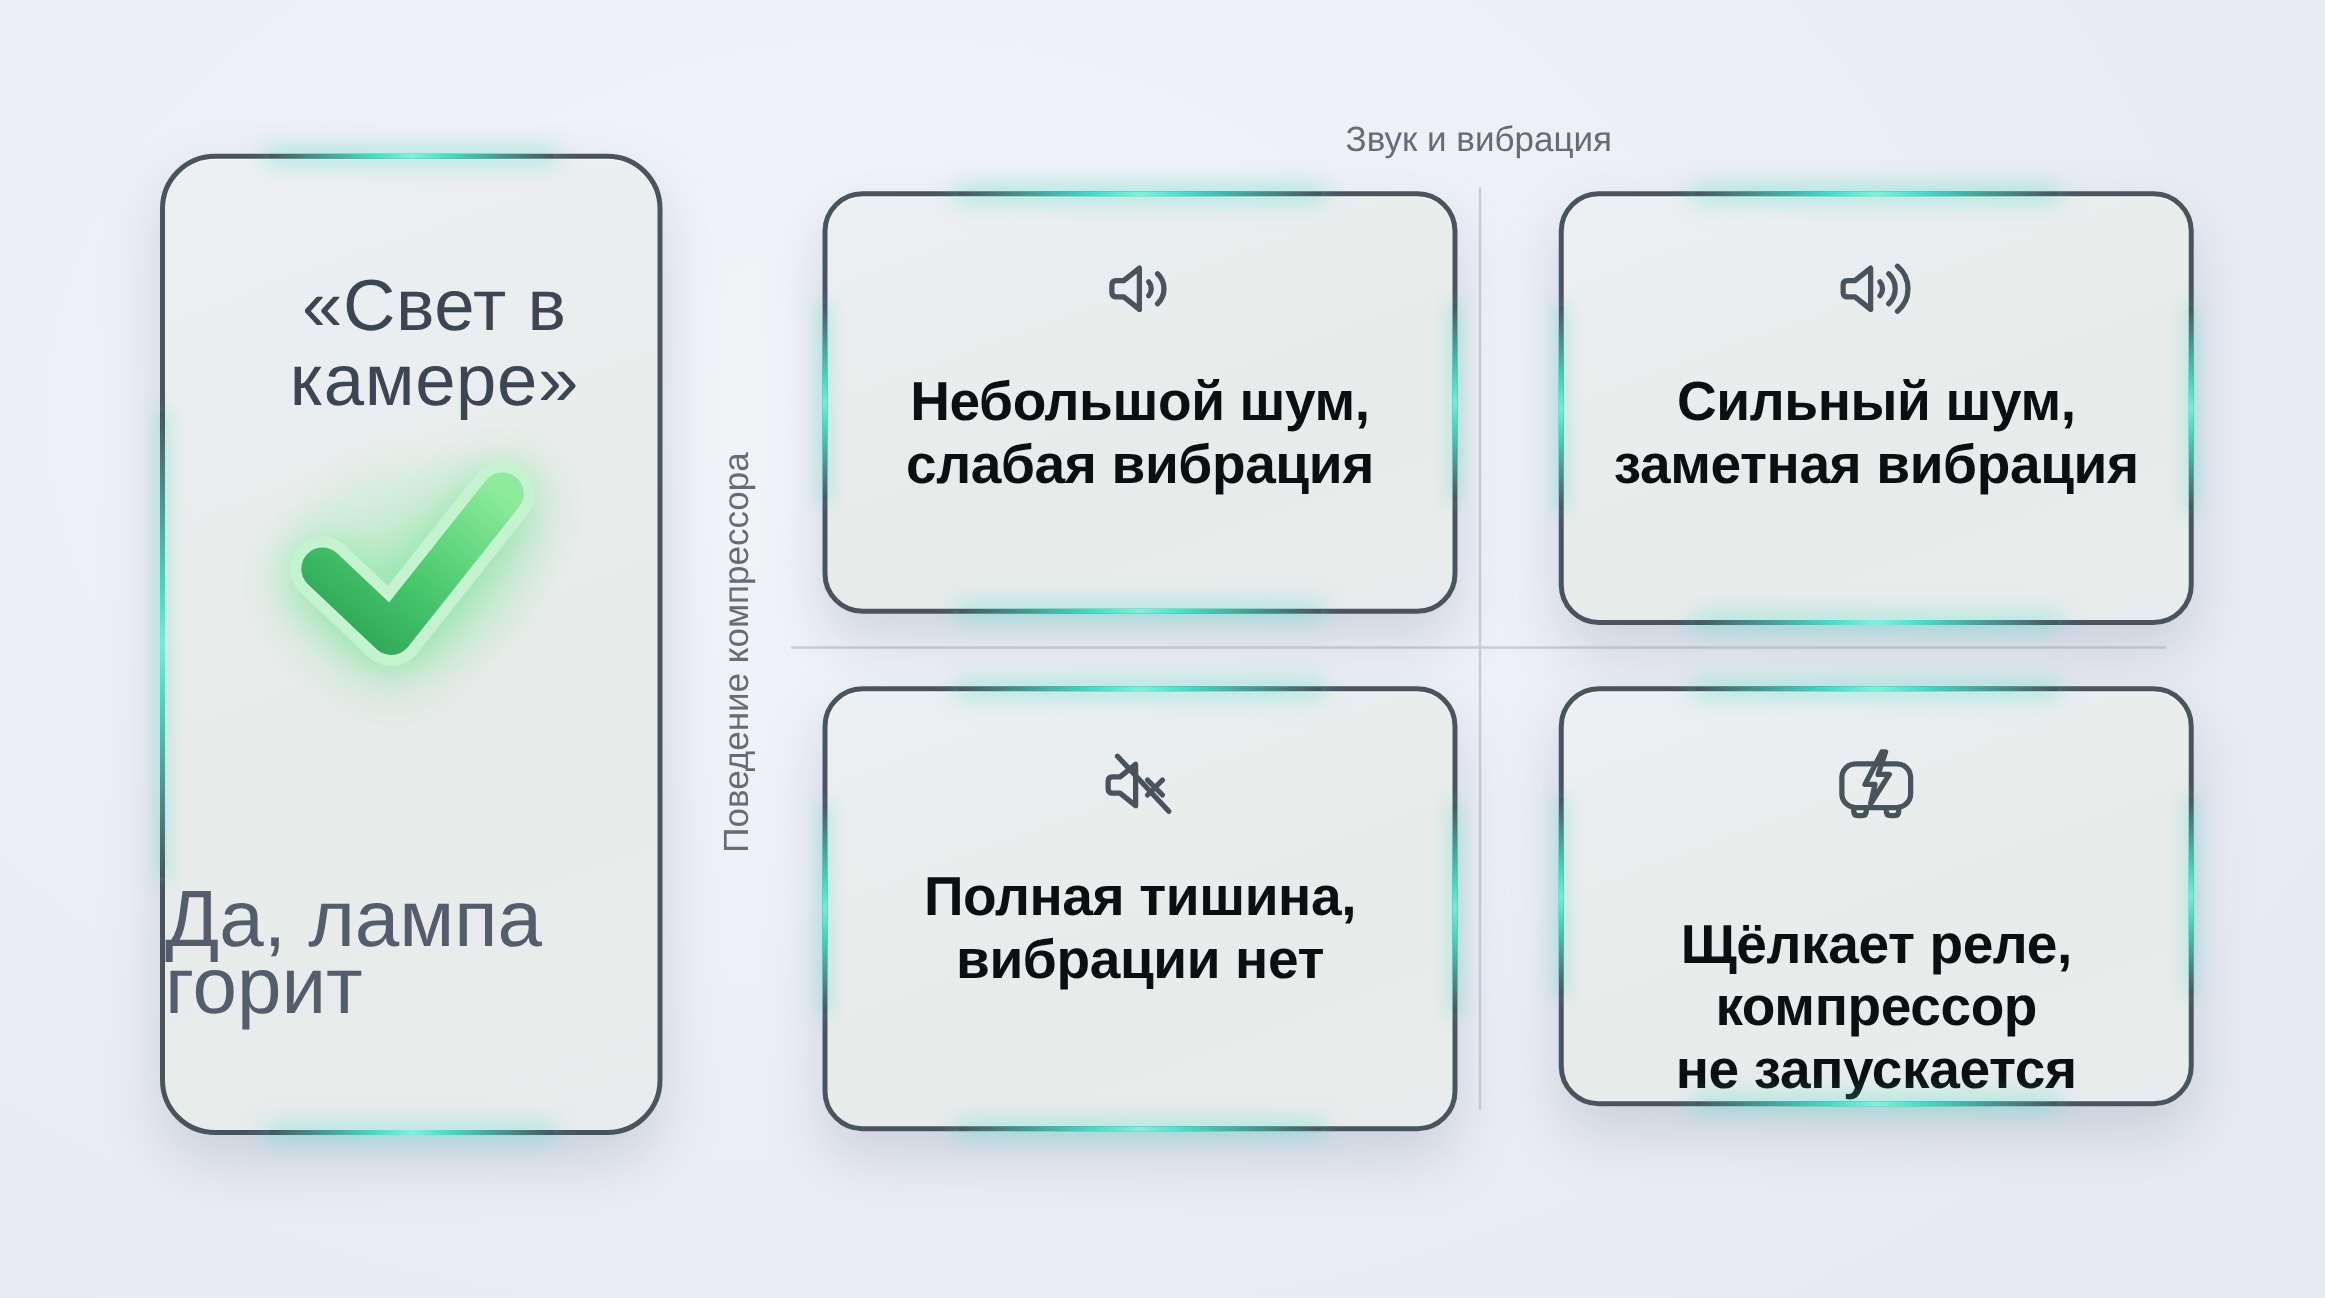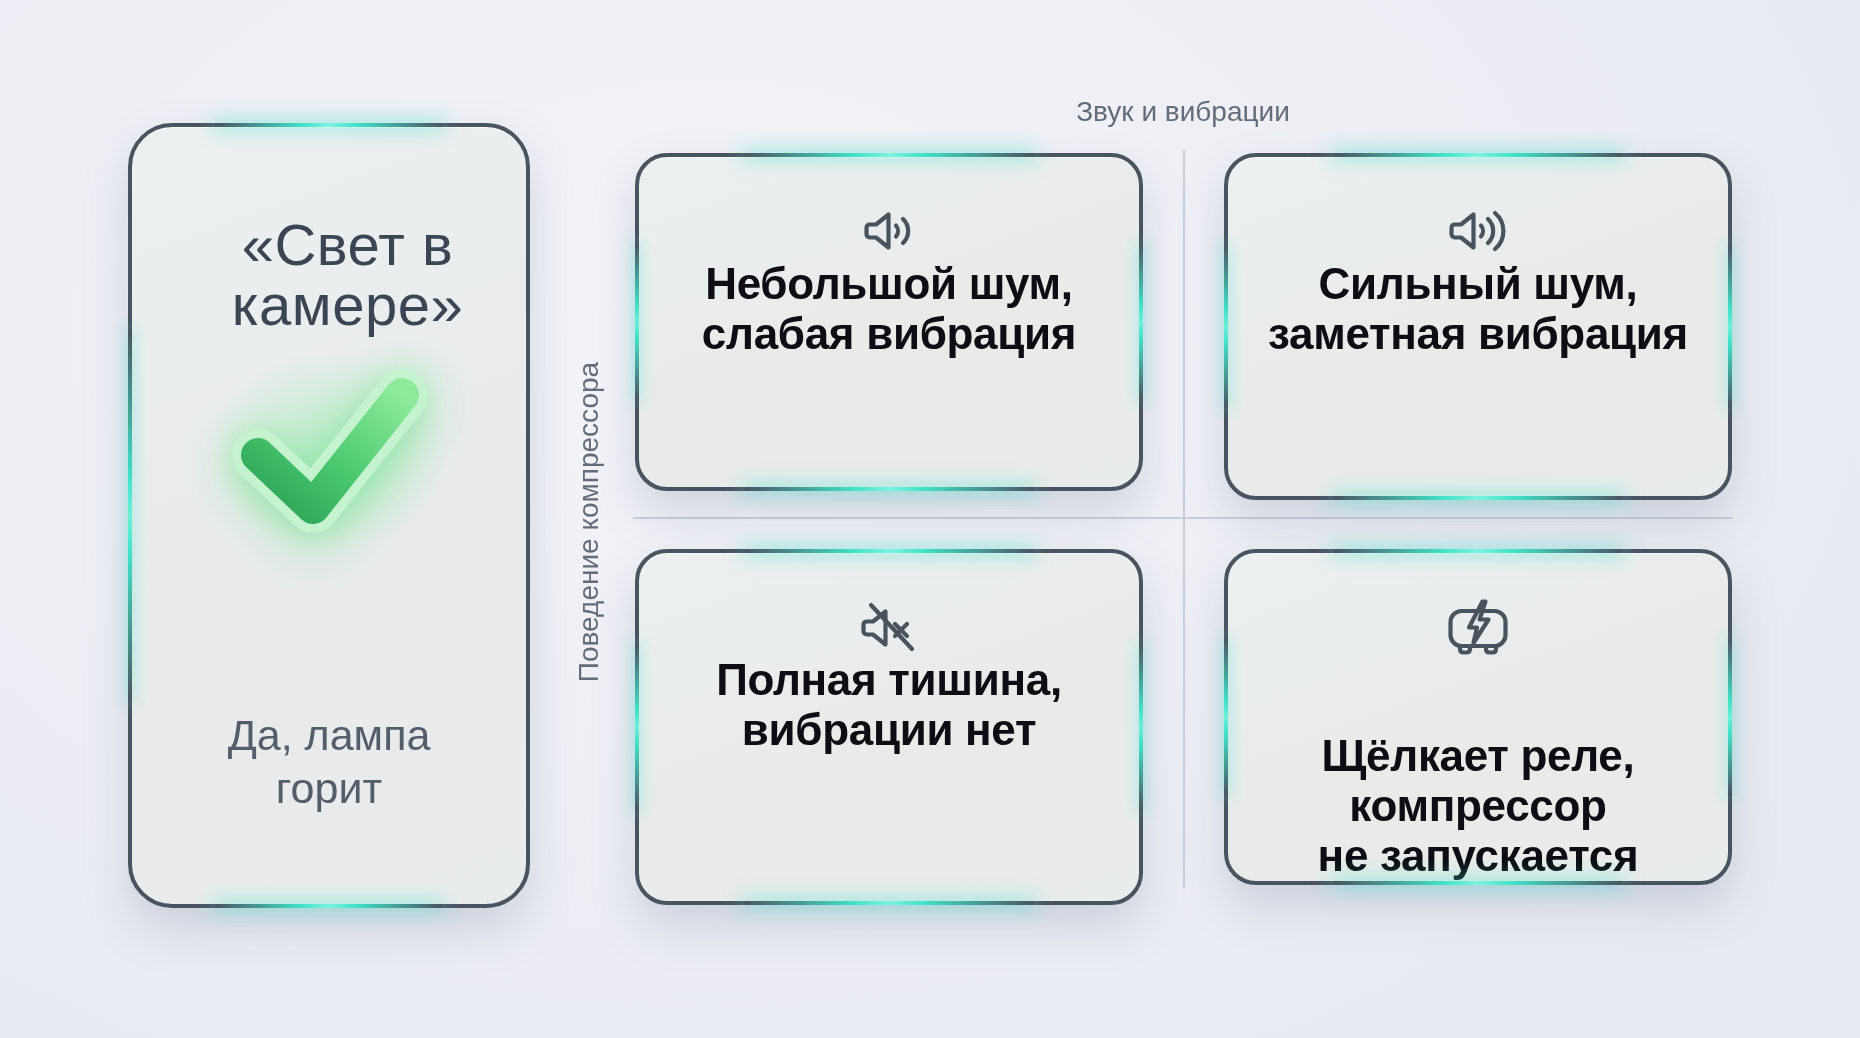--- a/index.html
+++ b/index.html
@@ -54,41 +54,41 @@
   .check-halo{
     position:absolute; left:50%; top:50%; transform:translate(-50%,-50%);
     width:330px; height:280px; border-radius:50%;
     background:radial-gradient(closest-side, rgba(125,235,155,.42), rgba(125,235,155,0) 72%);
   }
   .check-wrap svg{
     position:relative;
     filter:drop-shadow(0 10px 24px rgba(90,215,125,.45)) drop-shadow(0 0 12px rgba(130,240,160,.35));
   }
   .left-card .subtitle{
-    position:absolute; top:582px; width:100%; text-align:center;
-    font-size:43px; line-height:53px; font-weight:400;
+    position:absolute; top:582px; width:100%; 
+    font-size:64px; line-height:53px; font-weight:400;
     color:#535d6c; white-space:pre-line;
   }
 
   
   .axis-label{
     position:absolute; color:#656c77; font-size:28px; font-weight:400;
     white-space:nowrap;
   }
   .x-label{ left:1183px; top:96px; transform:translateX(-50%); }
   .y-label{ left:589px; top:522px; transform:translate(-50%,-50%) rotate(-90deg); }
 
   .divider{ position:absolute; background:#c9cdd6; }
   .divider.v{ left:1183px; top:150px; width:2px; height:738px; }
   .divider.h{ left:633px; top:517px; width:1100px; height:2px; }
 
   .qcard{
     border-radius:32px;
     display:flex; flex-direction:column; align-items:center;
-    padding-top:46px; 
+    padding-top:46px; gap:38px;margin-left:23px;
   }
   .qcard.tl{ left:635px;  top:153px; width:508px; height:338px; }
   .qcard.tr{ left:1224px; top:153px; width:508px; height:347px; }
   .qcard.bl{ left:635px;  top:549px; width:508px; height:356px; }
   .qcard.br{ left:1224px; top:549px; width:508px; height:336px;justify-content:space-between; }
   .qcard .qicon{ height:56px; display:flex; align-items:center; justify-content:center; }
   .qcard .qtext{
     font-size:44px; line-height:50px; font-weight:700; letter-spacing:-.3px;
     color:#0c0e11; text-align:center; white-space:pre-line;
   }
@@ -116,21 +116,21 @@
           </linearGradient>
         </defs>
         <path d="M44 104 L99 156 L188 44" stroke="#c6f3cf" stroke-width="52" fill="none" stroke-linecap="round" stroke-linejoin="round"></path>
         <path d="M44 104 L99 156 L188 44" stroke="url(#ckgrad)" stroke-width="34" fill="none" stroke-linecap="round" stroke-linejoin="round"></path>
       </svg>
     </div>
     <p class="subtitle">Да, лампа
 горит</p>
   </aside>
 
-  <div class="axis-label x-label">Звук и вибрации</div>
+  <div class="axis-label x-label">Звук и вибрация</div>
   <div class="axis-label y-label">Поведение компрессора</div>
 
   <div class="divider v"></div>
   <div class="divider h"></div>
 
   <section class="card qcard tl">
     <span class="glow h top"></span>
     <span class="glow h bottom"></span>
     <span class="glow v left"></span>
     <span class="glow v right"></span>

